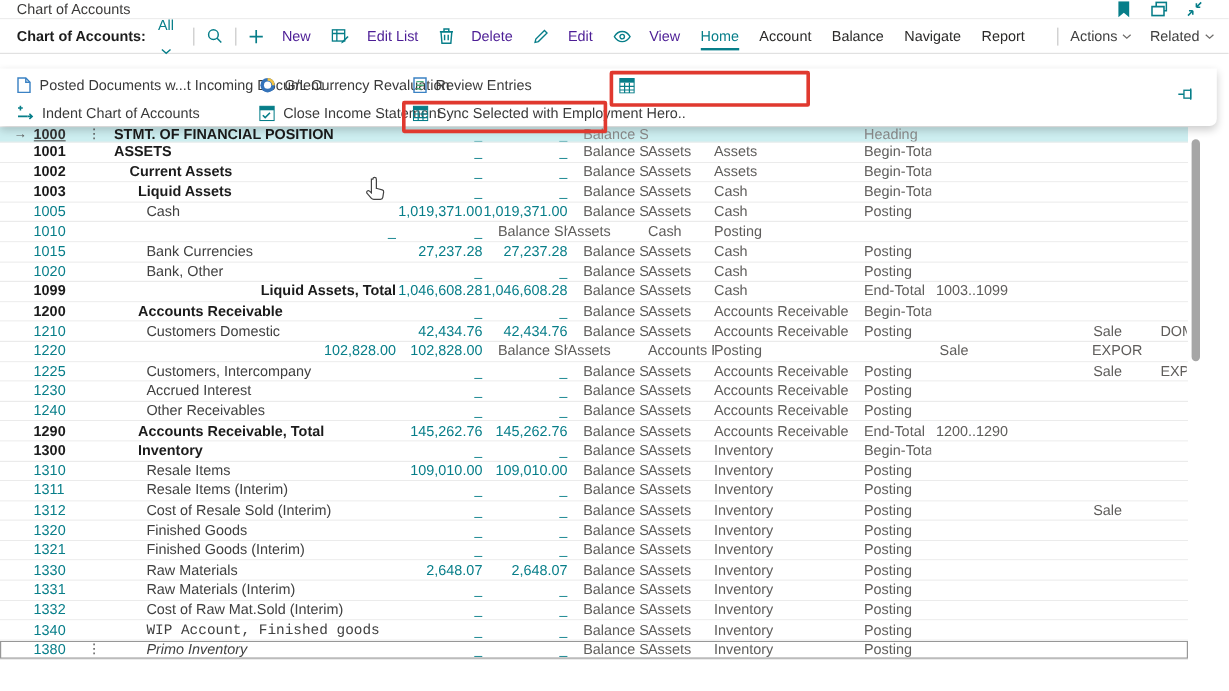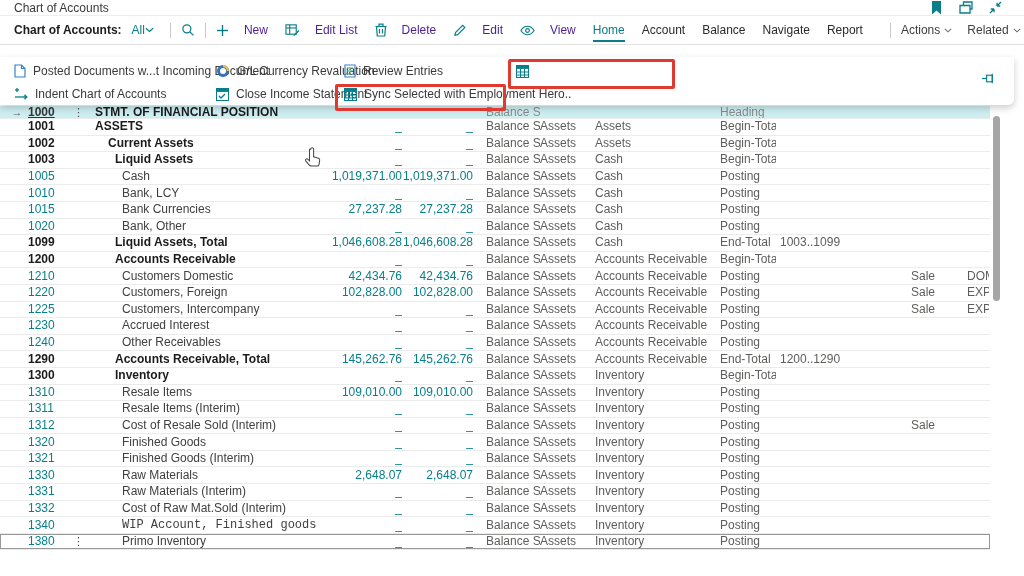--- a/index.html
+++ b/index.html
@@ -16,21 +16,21 @@
 
   
   .titlebar{height:16px;display:flex;align-items:center;justify-content:space-between;
     padding:0 22px 0 14px;border-bottom:1px solid #ededed;}
   .page-title{color:#3b3a39;font-size:12px;}
   .title-icons{display:flex;align-items:center;gap:16px;}
 
   
   .toolbar{height:29px;display:flex;align-items:center;padding:0 16px 0 14px;border-bottom:1px solid #e1e1e1;white-space:nowrap;}
   .tb-caption{font-weight:bold;color:#1d1d1d;margin-right:10px;}
-  .tb-filter{color:var(--accent);margin-right:6px;gap:0;}
+  .tb-filter{color:var(--accent);margin-right:6px;gap:12px;flex-direction:column;}
   .sep{width:1px;height:15px;background:#c8c8c8;margin:0 10px;flex:0 0 auto;}
   .tb-btn{color:#4c1d95;margin-right:17px;gap:15px;}
   .tb-menu{color:#2b2a29;margin-right:17px;position:relative;padding:2px 0;}
   .tb-menu.active{color:var(--accent);}
   .tb-menu.active::after{content:"";position:absolute;left:0;right:0;bottom:-3px;height:2px;background:var(--accent);}
   .tb-drop{color:#404040;margin-right:15px;gap:4px;}
   .chev{color:#6e6c6a;}
 
   
   .ribbon{position:absolute;left:0;top:57px;width:1014px;height:48px;background:#fff;z-index:40;
@@ -283,21 +283,20 @@
     <span class="cell c-sub">Cash</span>
     <span class="cell c-type">Posting</span>
     <span class="cell c-tot"></span>
     <span class="cell c-gpt"></span>
     <span class="cell c-gbpg"></span>
   </div>
       <div class="row">
     <span class="cell c-ind"></span>
     <span class="cell c-no">1010</span>
     <span class="cell c-dots"></span>
-    <span class="cell c-name" style="padding-left: 27px;">Bank, LCY</span>
     <span class="cell c-net num">_</span>
     <span class="cell c-bal num">_</span>
     <span class="cell c-ib">Balance Sh...</span>
     <span class="cell c-cat">Assets</span>
     <span class="cell c-sub">Cash</span>
     <span class="cell c-type">Posting</span>
     <span class="cell c-tot"></span>
     <span class="cell c-gpt"></span>
     <span class="cell c-gbpg"></span>
   </div>
@@ -328,21 +327,21 @@
     <span class="cell c-sub">Cash</span>
     <span class="cell c-type">Posting</span>
     <span class="cell c-tot"></span>
     <span class="cell c-gpt"></span>
     <span class="cell c-gbpg"></span>
   </div>
       <div class="row bold">
     <span class="cell c-ind"></span>
     <span class="cell c-no">1099</span>
     <span class="cell c-dots"></span>
-    <span class="cell c-name" style="padding-left: 20px;">Liquid Assets, Total</span>
+    <span class="cell c-name" style="padding-left: 20px; text-align: right;">Liquid Assets, Total</span>
     <span class="cell c-net num">1,046,608.28</span>
     <span class="cell c-bal num">1,046,608.28</span>
     <span class="cell c-ib">Balance Sh...</span>
     <span class="cell c-cat">Assets</span>
     <span class="cell c-sub">Cash</span>
     <span class="cell c-type">End-Total</span>
     <span class="cell c-tot">1003..1099</span>
     <span class="cell c-gpt"></span>
     <span class="cell c-gbpg"></span>
   </div>
@@ -373,21 +372,20 @@
     <span class="cell c-sub">Accounts Receivable</span>
     <span class="cell c-type">Posting</span>
     <span class="cell c-tot"></span>
     <span class="cell c-gpt">Sale</span>
     <span class="cell c-gbpg">DOME</span>
   </div>
       <div class="row">
     <span class="cell c-ind"></span>
     <span class="cell c-no">1220</span>
     <span class="cell c-dots"></span>
-    <span class="cell c-name" style="padding-left: 27px;">Customers, Foreign</span>
     <span class="cell c-net num">102,828.00</span>
     <span class="cell c-bal num">102,828.00</span>
     <span class="cell c-ib">Balance Sh...</span>
     <span class="cell c-cat">Assets</span>
     <span class="cell c-sub">Accounts Receivable</span>
     <span class="cell c-type">Posting</span>
     <span class="cell c-tot"></span>
     <span class="cell c-gpt">Sale</span>
     <span class="cell c-gbpg">EXPOR</span>
   </div>
@@ -598,21 +596,21 @@
     <span class="cell c-sub">Inventory</span>
     <span class="cell c-type">Posting</span>
     <span class="cell c-tot"></span>
     <span class="cell c-gpt"></span>
     <span class="cell c-gbpg"></span>
   </div>
       <div class="row focused">
     <span class="cell c-ind"></span>
     <span class="cell c-no">1380</span>
     <span class="cell c-dots">⋮</span>
-    <span class="cell c-name" style="padding-left: 27px;">Primo Inventory</span>
+    <span class="cell c-name" style="padding-left: 27px; font-style: italic;">Primo Inventory</span>
     <span class="cell c-net num">_</span>
     <span class="cell c-bal num">_</span>
     <span class="cell c-ib">Balance Sh...</span>
     <span class="cell c-cat">Assets</span>
     <span class="cell c-sub">Inventory</span>
     <span class="cell c-type">Posting</span>
     <span class="cell c-tot"></span>
     <span class="cell c-gpt"></span>
     <span class="cell c-gbpg"></span>
   </div>

